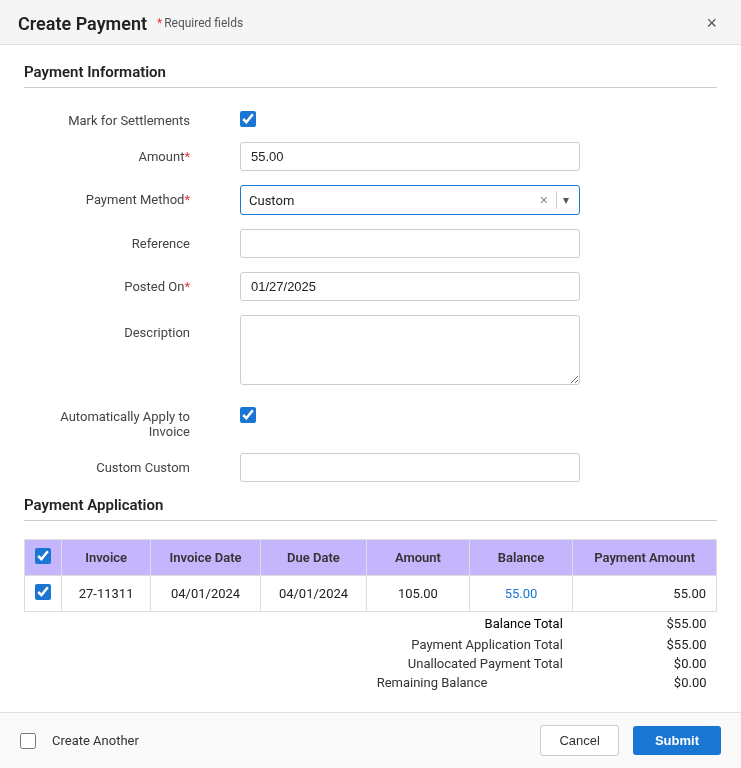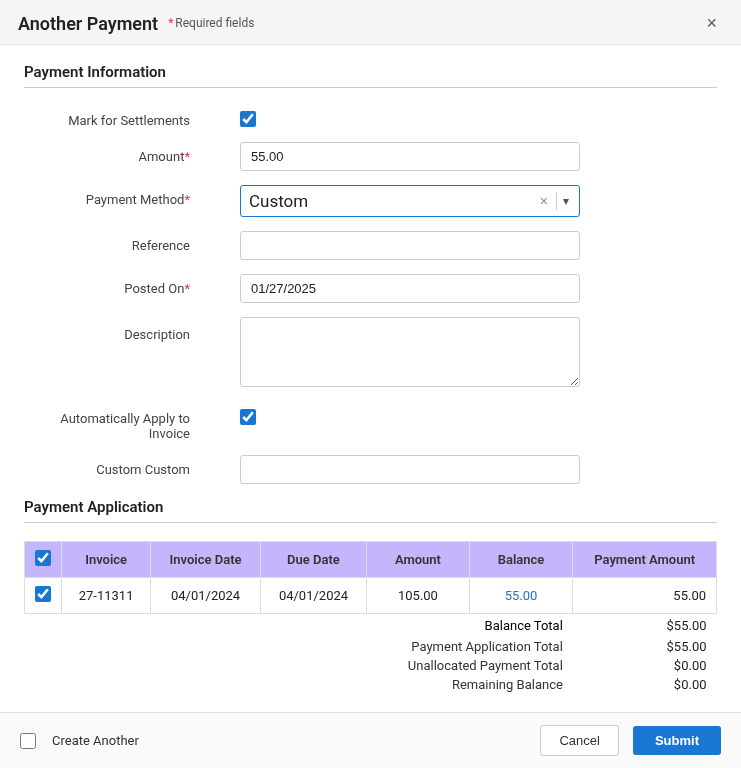--- a/index.html
+++ b/index.html
@@ -128,21 +128,21 @@
       display: flex;
       align-items: center;
       border: 1px solid #1976d2;
       border-radius: 3px;
       background: #fff;
       padding: 5px 8px;
       cursor: pointer;
     }
     .select-value {
       flex: 1;
-      font-size: 17px;
+      font-size: 13px;
       color: #222;
     }
     .select-clear {
       color: #888;
       font-size: 14px;
       cursor: pointer;
       padding: 0 4px;
       border: none;
       background: none;
     }
@@ -236,21 +236,21 @@
       accent-color: #1976d2;
     }
   </style>
 </head>
 <body>
 
 <div class="modal">
 
   <div class="modal-header">
     <div class="modal-header-left">
-      <span class="modal-title">Another Payment</span>
+      <span class="modal-title">Create Payment</span>
       <span class="required-fields">
         <span class="required-star">*</span><span>Required fields</span>
       </span>
     </div>
     <button class="close-btn">×</button>
   </div>
 
   <div class="modal-body">
 
     <div>
@@ -367,21 +367,21 @@
             <td colspan="2" style="border:none; text-align:right; color:#333; padding: 2px 10px;">Payment Application Total</td>
             <td style="border:none; text-align:right; padding: 2px 10px;">$55.00</td>
           </tr>
           <tr>
             <td colspan="4" style="border:none;"></td>
             <td colspan="2" style="border:none; text-align:right; color:#333; padding: 2px 10px;">Unallocated Payment Total</td>
             <td style="border:none; text-align:right; padding: 2px 10px;">$0.00</td>
           </tr>
           <tr>
             <td colspan="4" style="border:none;"></td>
-            <td colspan="2" style="border:none; text-align:right; color:#333; padding: 2px 10px;">Remaining Balance</td>
+            <td colspan="2" style="border:none; text-align:left; color:#333; padding: 2px 10px;">Remaining Balance</td>
             <td style="border:none; text-align:right; padding: 2px 10px;">$0.00</td>
           </tr>
         </tbody>
       </table>
     </div>
 
   </div>
 
   <div class="modal-footer">
     <div class="footer-left">

